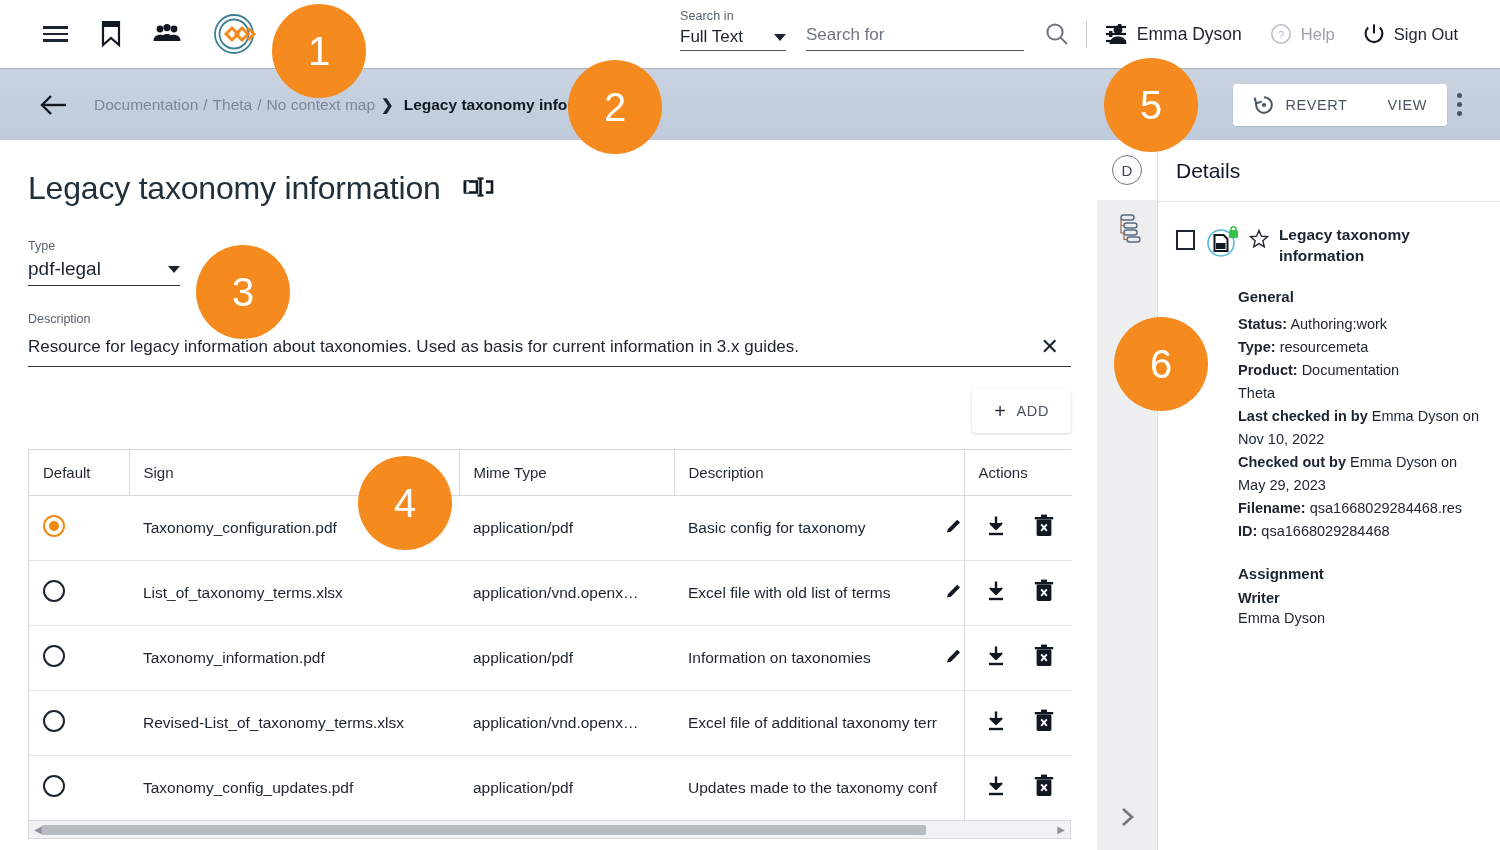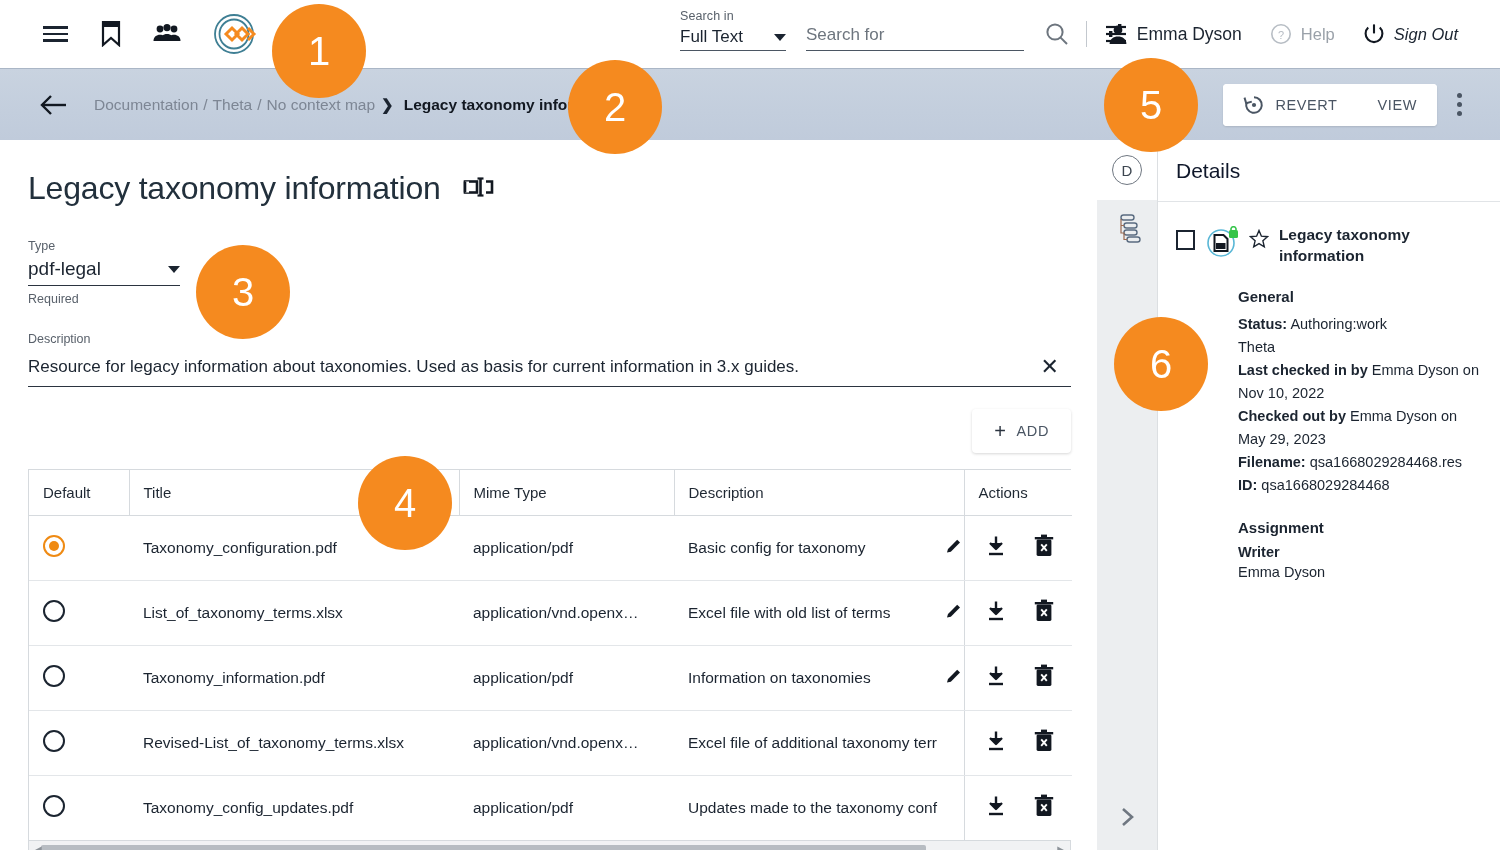--- a/index.html
+++ b/index.html
@@ -59,37 +59,37 @@
   
   .topbar-right {
     position: absolute; right: 42px; top: 0; height: 68px;
     display: flex; align-items: center; gap: 28px;
   }
   .user-chip { display: flex; align-items: center; gap: 9px; cursor: pointer; }
   .user-name { font-size: 17.5px; color: #1b2430; }
   .help-chip { display: flex; align-items: center; gap: 9px; cursor: pointer; color: #9aa1a9; }
   .help-label { font-size: 16.5px; color: #9aa1a9; }
   .signout-chip { display: flex; align-items: center; gap: 9px; cursor: pointer; }
-  .signout-label { font-size: 16.5px; color: #1b2430; font-style: italic; }
+  .signout-label { font-size: 16.5px; color: #1b2430; }
 
   
   .crumbbar {
     position: absolute; left: 0; top: 68px; width: 1500px; height: 72px;
     background: linear-gradient(180deg,#c9d3e0 0%, #c3cedd 60%, #c0cbdb 100%);
     display: flex; align-items: center;
     border-top: 1px solid #aab6c6;
   }
   .back-arrow { margin-left: 40px; cursor: pointer; display: flex; align-items: center; }
   .crumbs { margin-left: 26px; display: flex; align-items: center; gap: 0px; font-size: 15.5px; }
   .crumb-muted { color: #7d8694; }
   .crumb-sep { color: #7d8694; margin: 0 5px; }
   .crumb-arrow { color: #1b2430; font-weight: bold; margin: 0 10px 0 6px; font-size: 15px; }
   .crumb-current { color: #121821; font-weight: bold; }
   .crumb-actions {
-    position: absolute; right: 34px; display: flex; align-items: center; gap: 16px;
+    position: absolute; right: 34px; display: flex; align-items: center; gap: 6px;
   }
   .wbtn {
     background: #ffffff; border: none; border-radius: 4px; height: 42px;
     display: inline-flex; align-items: center; gap: 10px; padding: 0 20px;
     font-size: 14.5px; letter-spacing: .6px; color: #4a5563; cursor: pointer;
     font-family: "Liberation Sans", sans-serif; box-shadow: 0 1px 2px rgba(0,0,0,.12);
   }
   .wbtn-group { display: flex; background:#fff; border-radius:4px; box-shadow: 0 1px 2px rgba(0,0,0,.12); }
   .wbtn-group .wbtn { box-shadow: none; }
   .kebab { display: flex; flex-direction: column; gap: 4px; cursor: pointer; padding: 4px; }
@@ -369,21 +369,20 @@
         </svg>
       </span>
     </div>
 
     <div class="form-area">
       <div class="type-label">Type</div>
       <div class="type-select">
         <span class="type-value">pdf-legal</span>
         <span class="caret"></span>
       </div>
-      <div class="type-required">Required</div>
 
       <div class="desc-block">
         <div class="desc-label">Description</div>
         <div class="desc-row">
           <span class="desc-value">Resource for legacy information about taxonomies. Used as basis for current information in 3.x guides.</span>
           <span class="clear-x">✕</span>
         </div>
       </div>
     </div>
 
@@ -392,21 +391,21 @@
         <span class="plus">+</span>
         <span>ADD</span>
       </button>
     </div>
 
     <div class="tbl-wrap">
       <table class="files">
         <thead>
           <tr>
             <th class="col-default">Default</th>
-            <th class="col-title sep">Title</th>
+            <th class="col-title sep">Sign</th>
             <th class="col-mime sep">Mime Type</th>
             <th class="col-desc sep">Description</th>
             <th class="col-actions">Actions</th>
           </tr>
         </thead>
         <tbody id="files-body">
             <tr>
               <td class="col-default"><span class="radio on"></span></td>
               <td class="col-title">Taxonomy_configuration.pdf</td>
               <td class="col-mime">application/pdf</td>
@@ -599,20 +598,22 @@
           <svg width="20" height="20" viewBox="0 0 20 20">
             <polygon points="10,1.5 12.4,7.2 18.5,7.7 13.9,11.8 15.3,17.8 10,14.6 4.7,17.8 6.1,11.8 1.5,7.7 7.6,7.2" fill="none" stroke="#1b2430" stroke-width="1.4"></polygon>
           </svg>
         </span>
         <div class="doc-name">Legacy taxonomy information</div>
       </div>
 
       <div class="sec-title">General</div>
       <div class="meta" id="details-fields">
           <div><b>Status:</b><span> Authoring:work</span></div>
+          <div><b>Type:</b><span> resourcemeta</span></div>
+          <div><b>Product:</b><span> Documentation</span></div>
           <div><span>Theta</span></div>
           <div><b>Last checked in by</b><span> Emma Dyson on Nov 10, 2022</span></div>
           <div><b>Checked out by</b><span> Emma Dyson on May 29, 2023</span></div>
           <div><b>Filename:</b><span> qsa1668029284468.res</span></div>
           <div><b>ID:</b><span> qsa1668029284468</span></div>
         </div>
 
       <div class="assign-title">Assignment</div>
       <div class="assign-role">Writer</div>
       <div class="assign-name">Emma Dyson</div>

